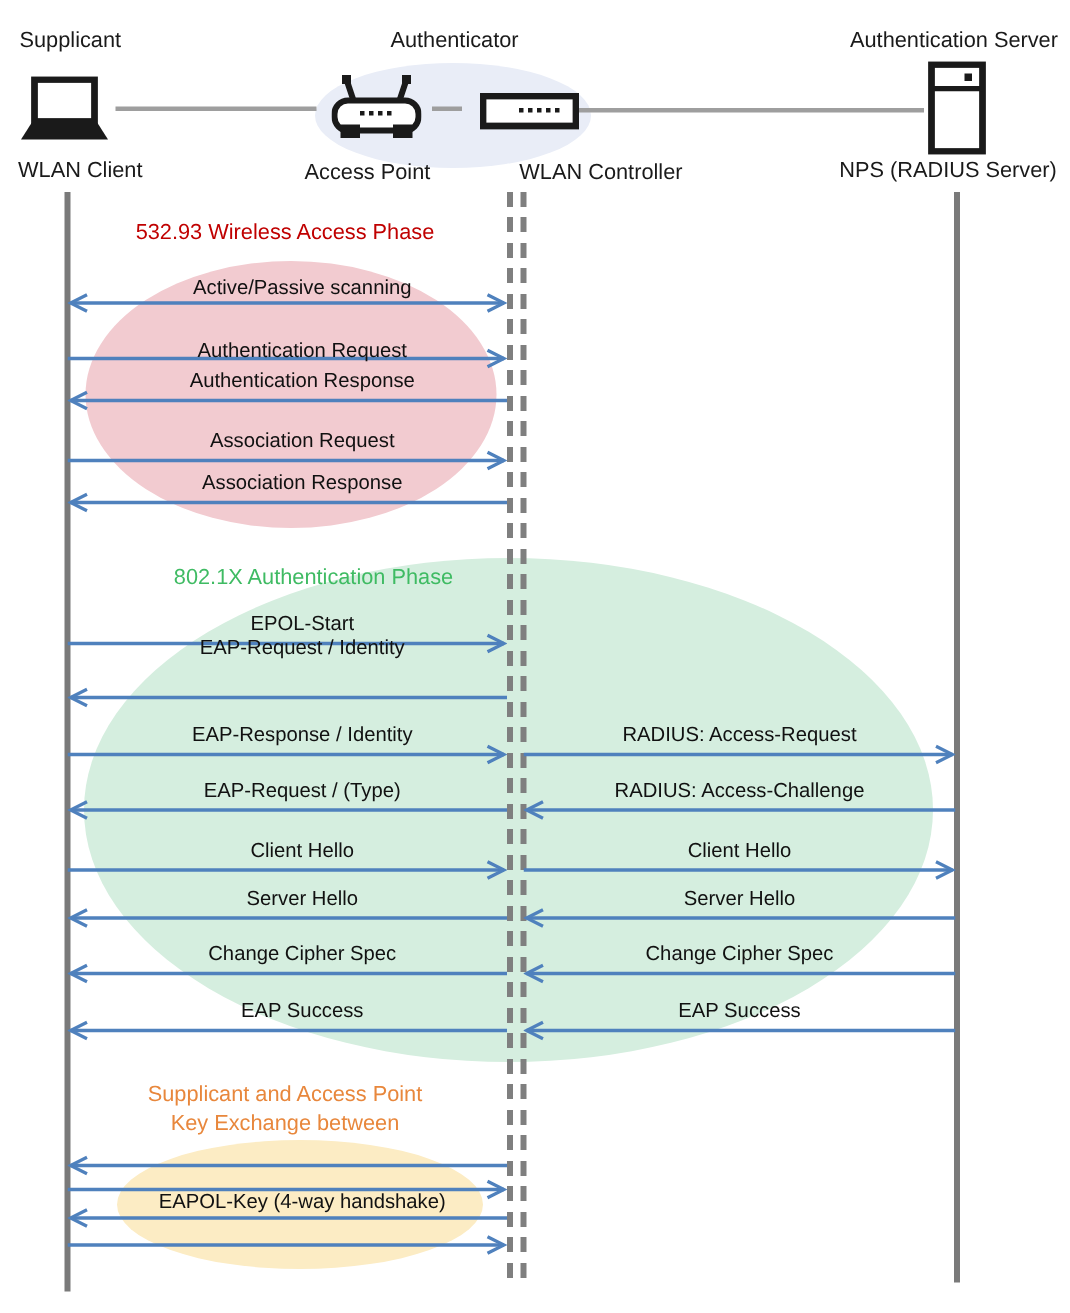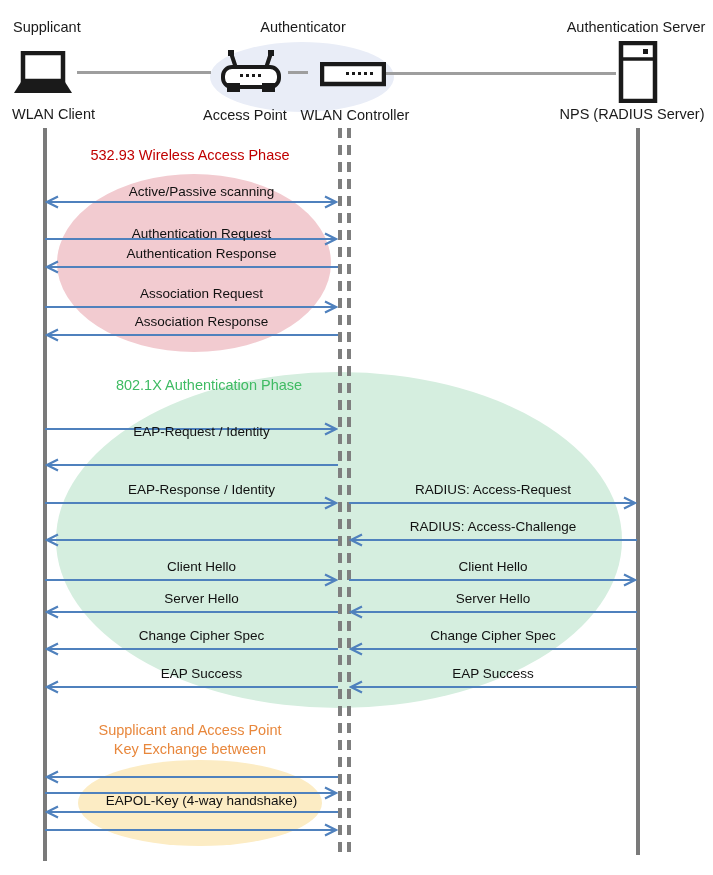--- a/index.html
+++ b/index.html
@@ -80,21 +80,21 @@
   <div class="icon" style="left:618px;top:41px;">
     <svg width="40" height="62" viewBox="0 0 40 62">
       <rect x="3" y="2" width="34" height="58" fill="#ffffff" stroke="#1a1a1a" stroke-width="4.5"></rect>
       <line x1="3" y1="18" x2="37" y2="18" stroke="#1a1a1a" stroke-width="3.5"></line>
       <rect x="25" y="8" width="5" height="5" fill="#1a1a1a"></rect>
     </svg>
   </div>
 
   <div class="device-label" style="left:12px;top:106px;">WLAN Client</div>
   <div class="device-label centered" style="left:145px;top:107px;width:200px;">Access Point</div>
-  <div class="device-label centered" style="left:255px;top:107px;width:200px;">WLAN Controller</div>
+  <div class="device-label centered" style="left:255px;top:107px;width:200px;text-align:right;">WLAN Controller</div>
   <div class="device-label centered" style="left:532px;top:106px;width:200px;">NPS (RADIUS Server)</div>
 
   <div class="phase-title red" style="left:40px;top:146px;width:300px;">532.93 Wireless Access Phase</div>
   <div class="phase-title greenT" style="left:59px;top:376px;width:300px;">802.1X Authentication Phase</div>
   <div class="phase-title orange" style="left:40px;top:721px;width:300px;">
     <div>Supplicant and Access Point</div>
     <div>Key Exchange between</div>
   </div>
 
   <div class="msg-label" style="left:55px;top:793px;width:293px;">EAPOL-Key (4-way handshake)</div>
@@ -122,34 +122,36 @@
     <div class="msg-label" style="left: 55px; top: 286px; width: 293px;">Association Request</div>
     <div class="arrow-row" style="left: 45px; top: 328px; width: 293px;"><svg width="293" height="14">
         <line x1="2" y1="7" x2="293" y2="7" stroke="#4F81BD" stroke-width="2.2"></line>
         <polyline points="13,1.5 2,7 13,12.5" fill="none" stroke="#4F81BD" stroke-width="2.2"></polyline>
       </svg></div>
     <div class="msg-label" style="left: 55px; top: 314px; width: 293px;">Association Response</div>
     <div class="arrow-row" style="left: 45px; top: 422px; width: 293px;"><svg width="293" height="14">
         <line x1="0" y1="7" x2="291" y2="7" stroke="#4F81BD" stroke-width="2.2"></line>
         <polyline points="280,1.5 291,7 280,12.5" fill="none" stroke="#4F81BD" stroke-width="2.2"></polyline>
       </svg></div>
+    <div class="msg-label" style="left: 55px; top: 408px; width: 293px;">EPOL-Start</div>
     <div class="arrow-row" style="left: 45px; top: 458px; width: 293px;"><svg width="293" height="14">
         <line x1="2" y1="7" x2="293" y2="7" stroke="#4F81BD" stroke-width="2.2"></line>
         <polyline points="13,1.5 2,7 13,12.5" fill="none" stroke="#4F81BD" stroke-width="2.2"></polyline>
       </svg></div>
     <div class="msg-label" style="left: 55px; top: 424px; width: 293px;">EAP-Request / Identity</div>
     <div class="arrow-row" style="left: 45px; top: 496px; width: 293px;"><svg width="293" height="14">
         <line x1="0" y1="7" x2="291" y2="7" stroke="#4F81BD" stroke-width="2.2"></line>
         <polyline points="280,1.5 291,7 280,12.5" fill="none" stroke="#4F81BD" stroke-width="2.2"></polyline>
       </svg></div>
     <div class="msg-label" style="left: 55px; top: 482px; width: 293px;">EAP-Response / Identity</div>
     <div class="arrow-row" style="left: 45px; top: 533px; width: 293px;"><svg width="293" height="14">
         <line x1="2" y1="7" x2="293" y2="7" stroke="#4F81BD" stroke-width="2.2"></line>
         <polyline points="13,1.5 2,7 13,12.5" fill="none" stroke="#4F81BD" stroke-width="2.2"></polyline>
       </svg></div>
+    <div class="msg-label" style="left: 55px; top: 519px; width: 293px;">EAP-Request / (Type)</div>
     <div class="arrow-row" style="left: 45px; top: 573px; width: 293px;"><svg width="293" height="14">
         <line x1="0" y1="7" x2="291" y2="7" stroke="#4F81BD" stroke-width="2.2"></line>
         <polyline points="280,1.5 291,7 280,12.5" fill="none" stroke="#4F81BD" stroke-width="2.2"></polyline>
       </svg></div>
     <div class="msg-label" style="left: 55px; top: 559px; width: 293px;">Client Hello</div>
     <div class="arrow-row" style="left: 45px; top: 605px; width: 293px;"><svg width="293" height="14">
         <line x1="2" y1="7" x2="293" y2="7" stroke="#4F81BD" stroke-width="2.2"></line>
         <polyline points="13,1.5 2,7 13,12.5" fill="none" stroke="#4F81BD" stroke-width="2.2"></polyline>
       </svg></div>
     <div class="msg-label" style="left: 55px; top: 591px; width: 293px;">Server Hello</div>

